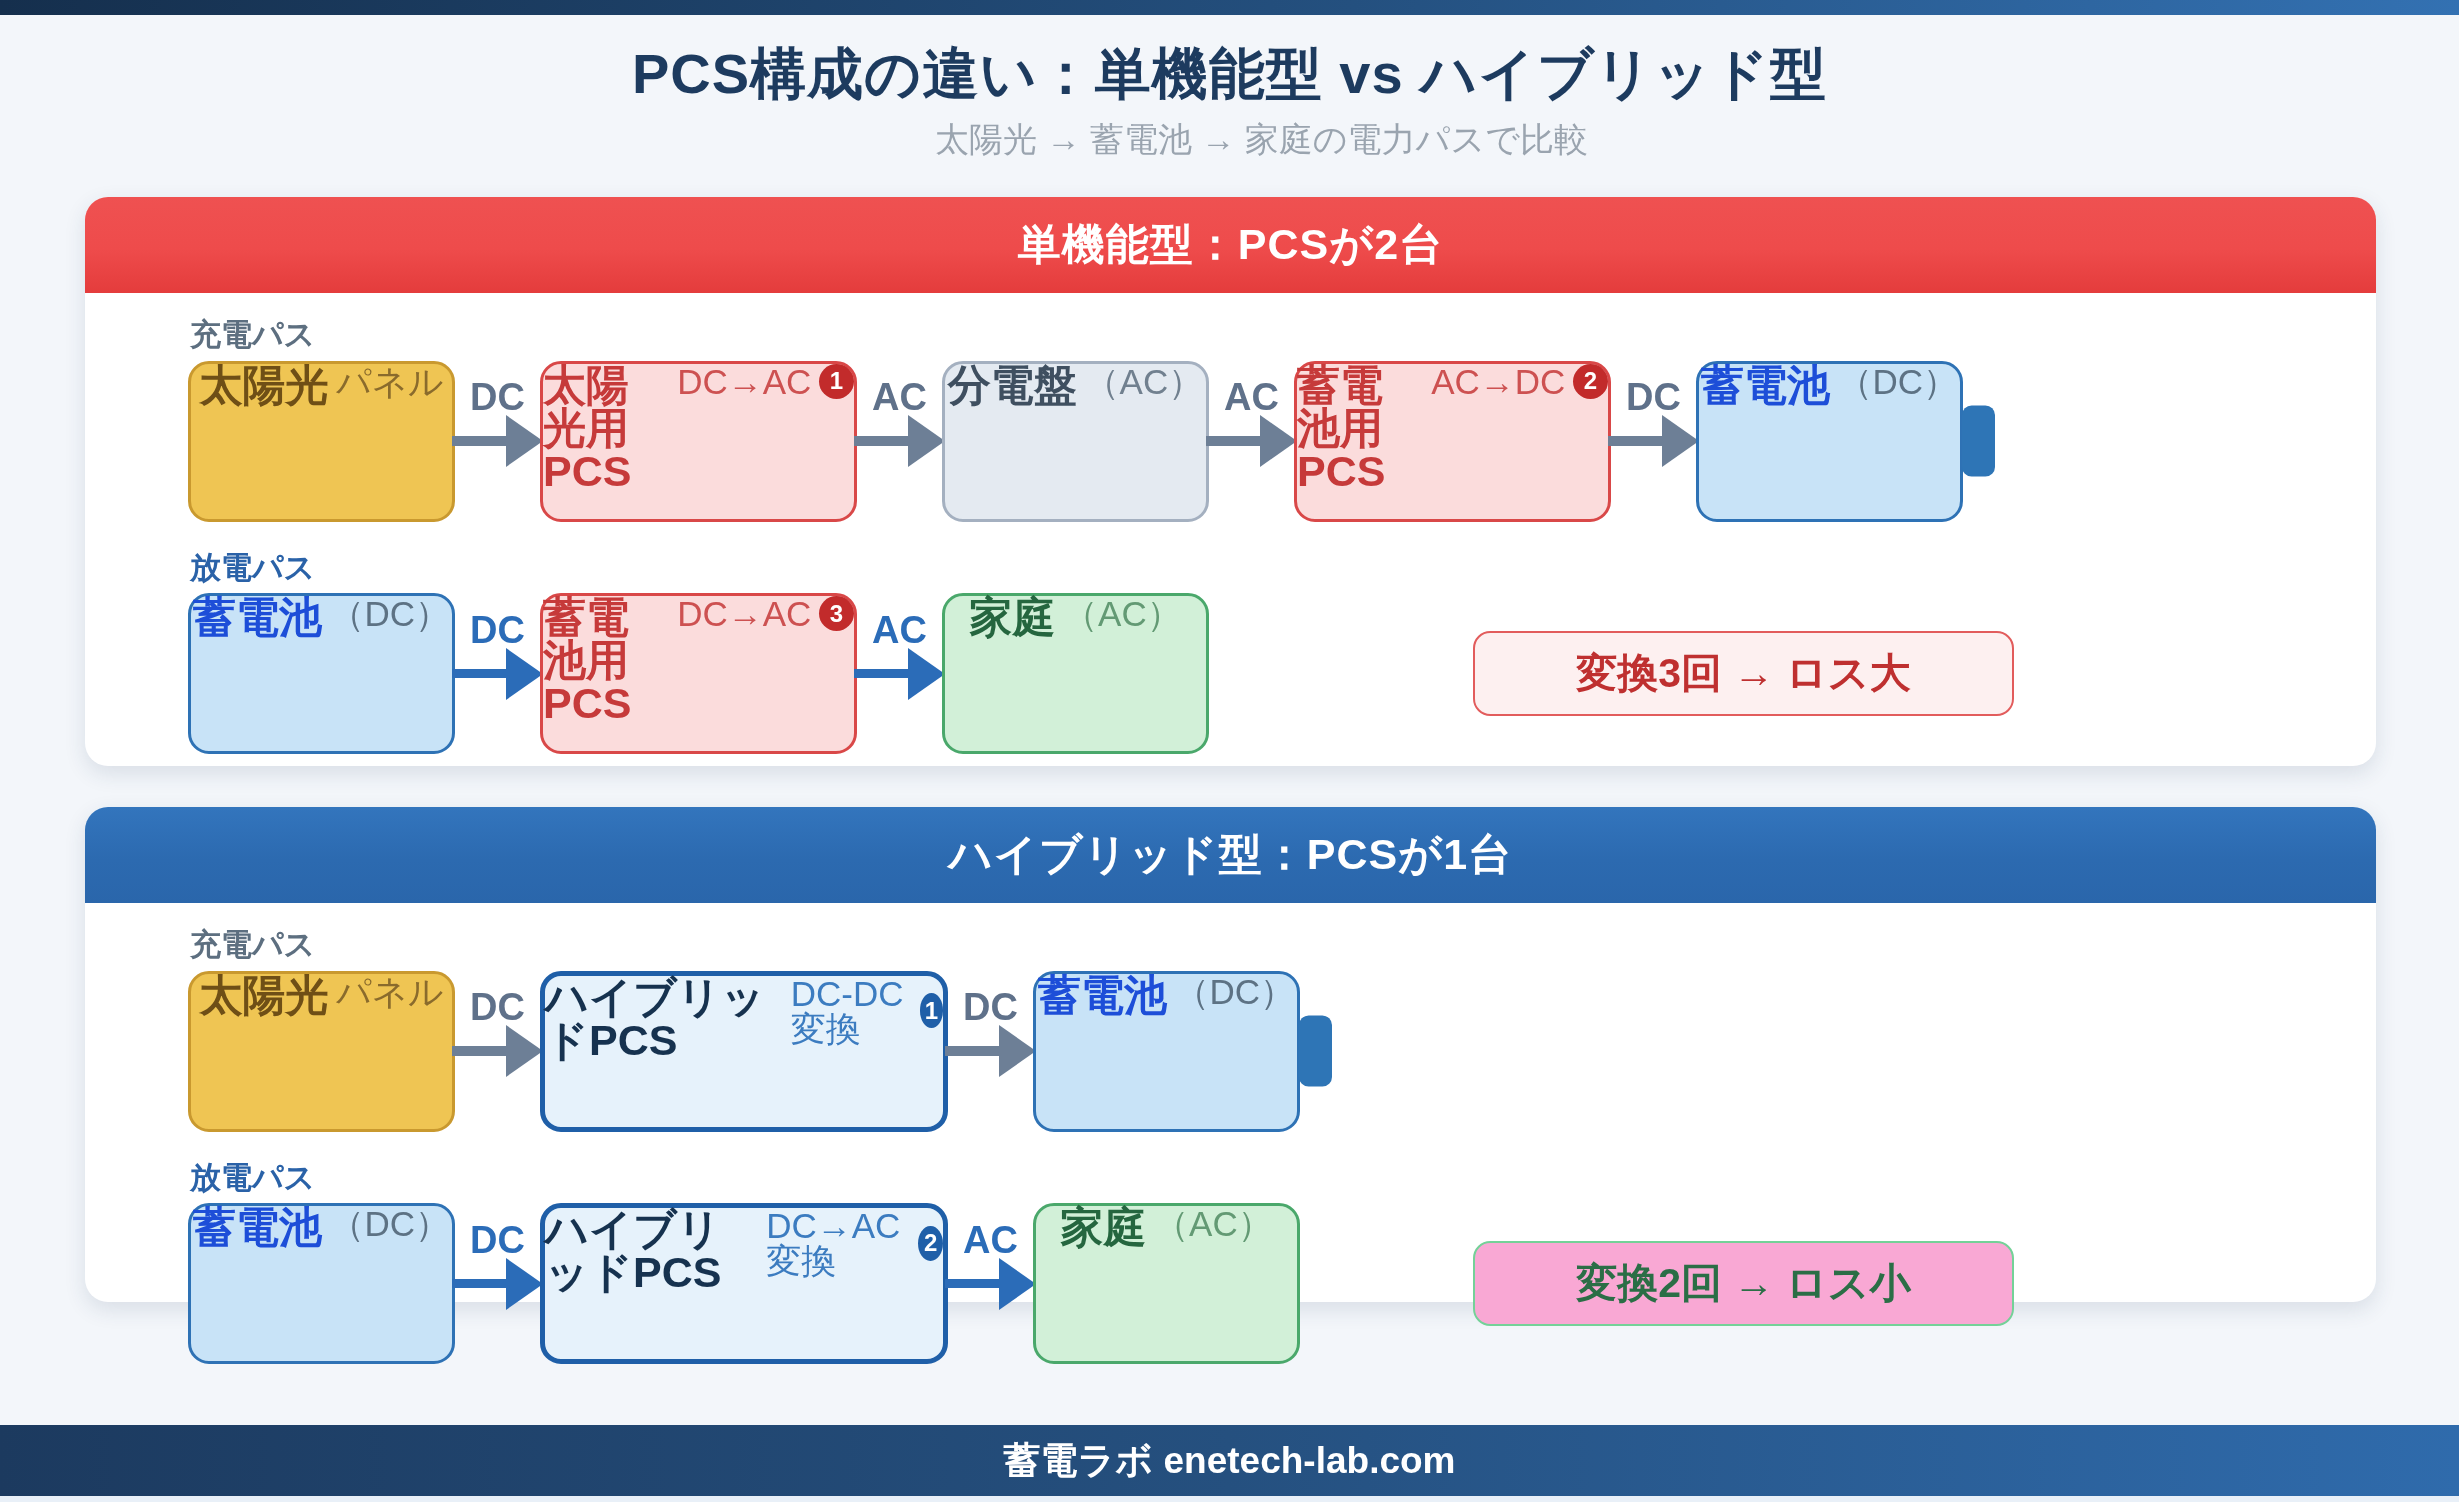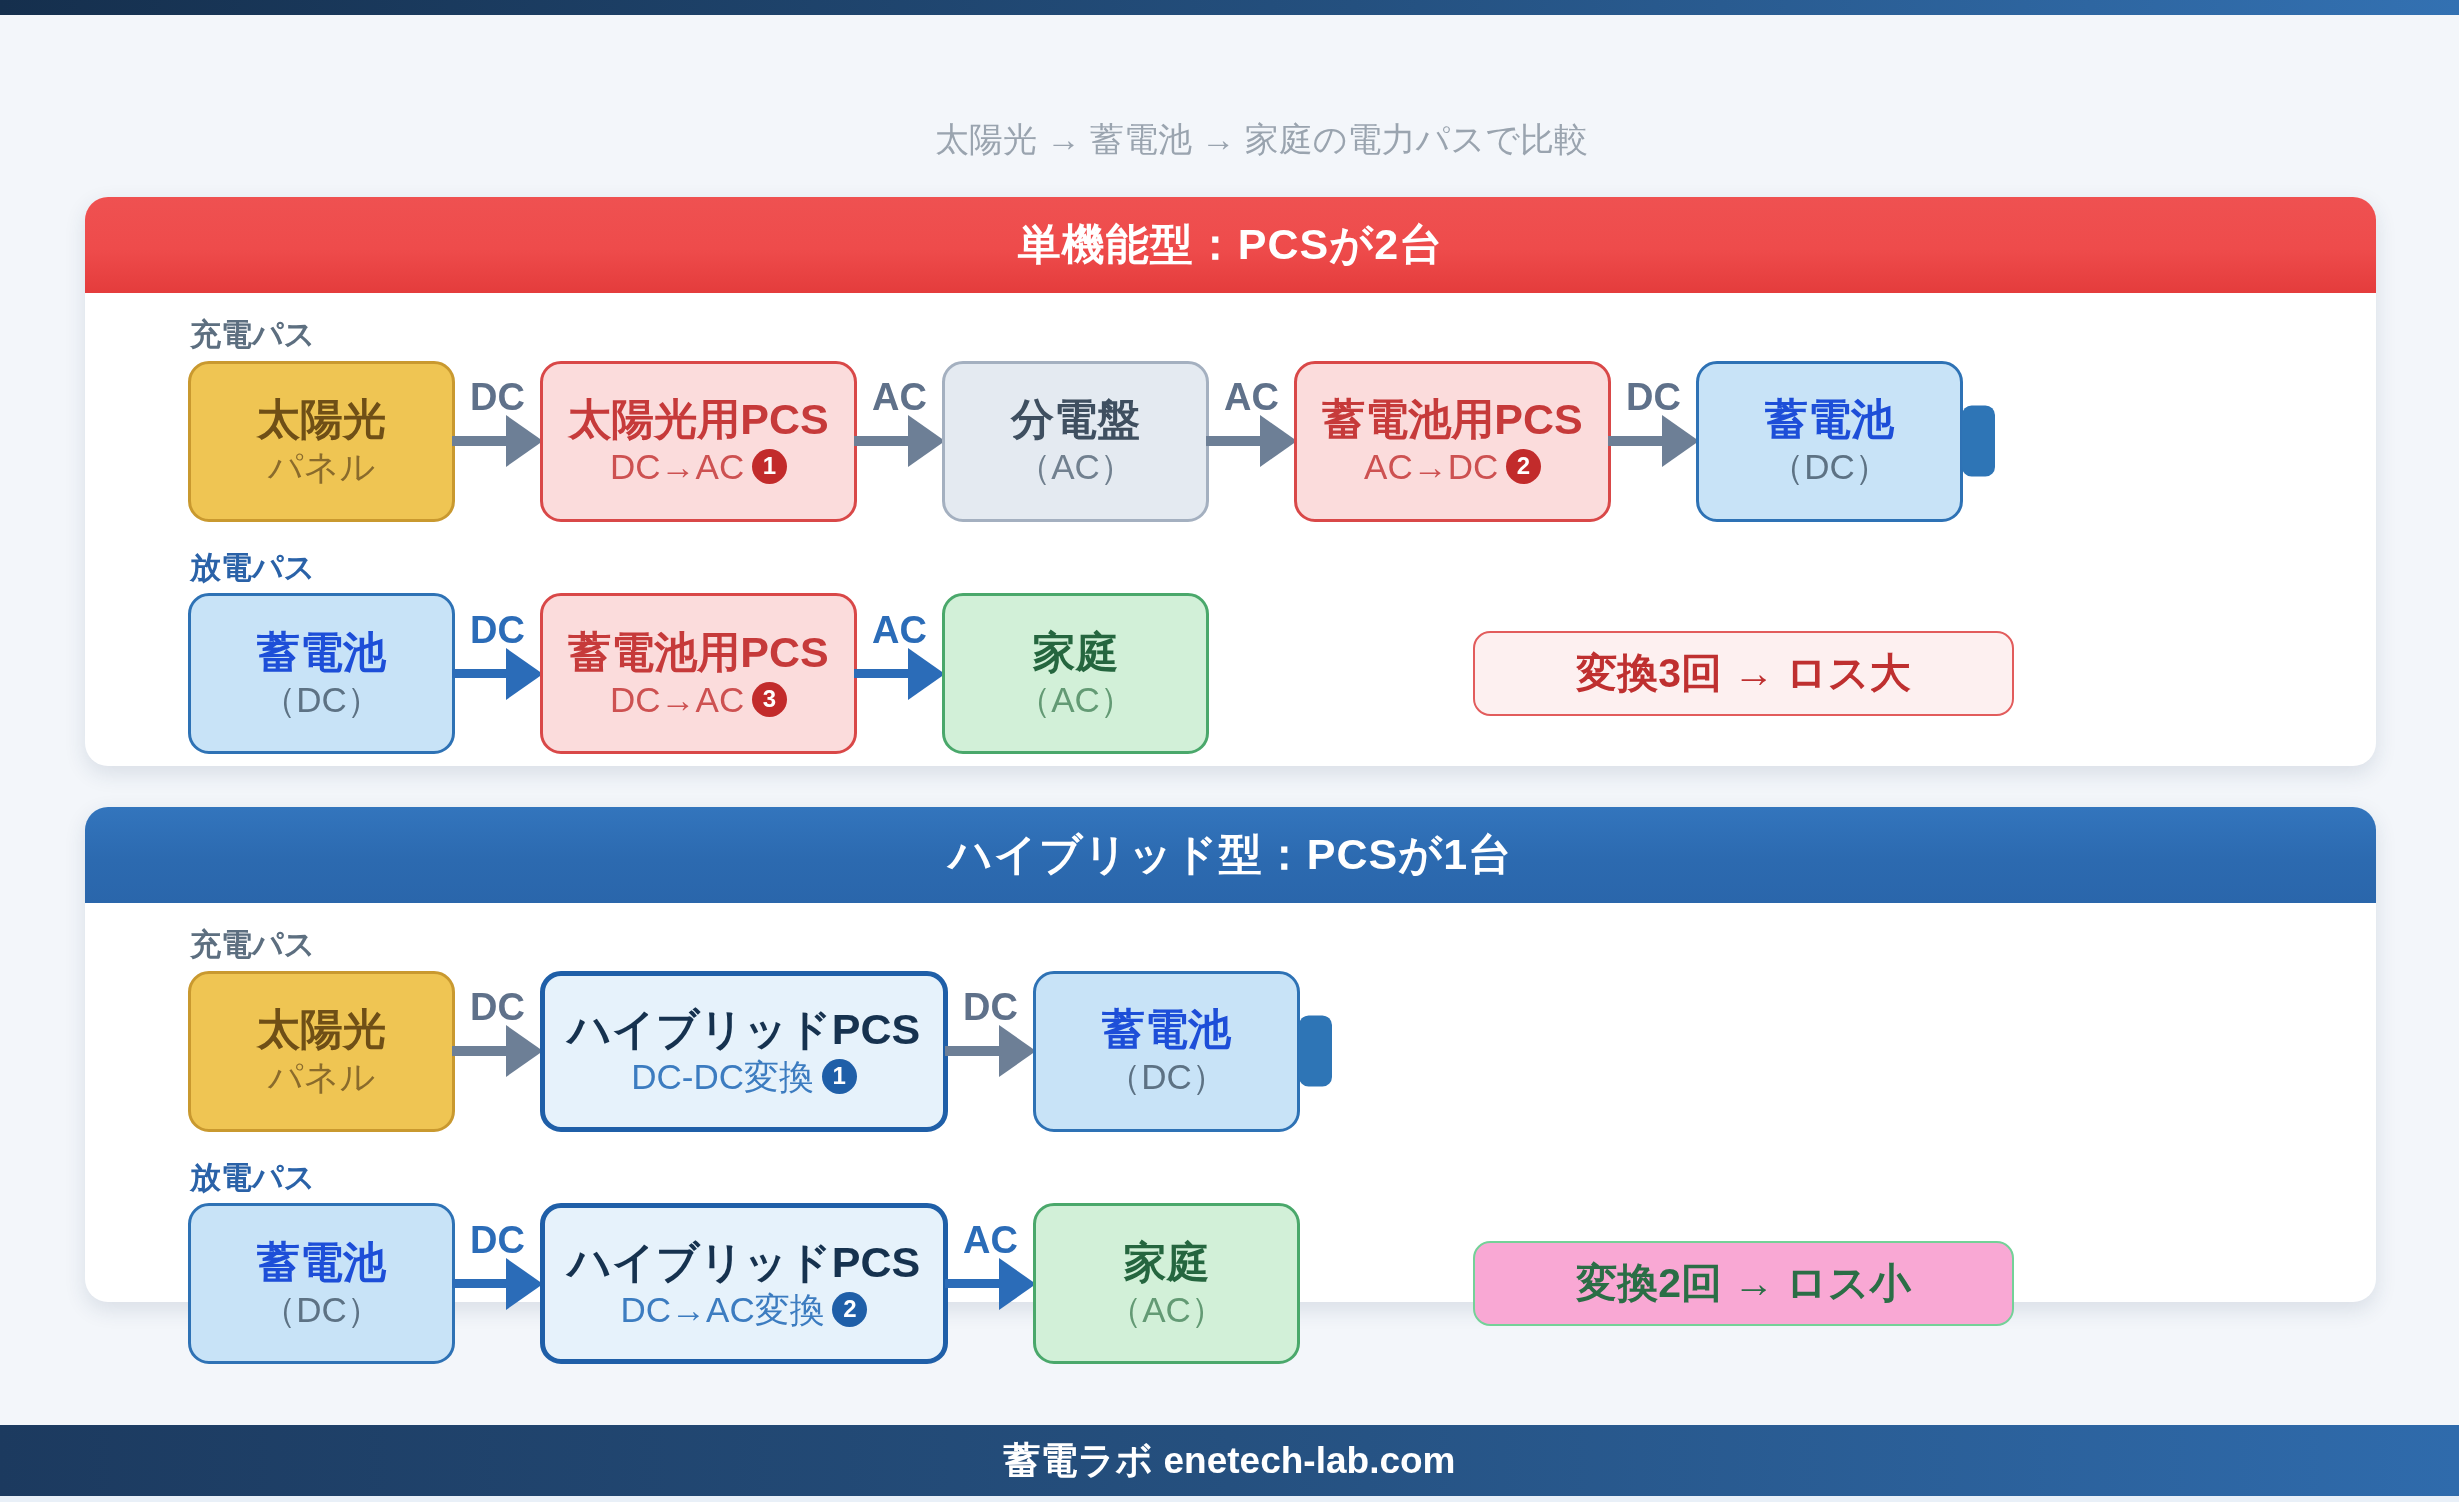--- a/index.html
+++ b/index.html
@@ -27,21 +27,21 @@
   .card-body{padding:25px 0 0 103px;}
 
   .path-label{height:33px;line-height:33px;font-size:31px;font-weight:bold;margin:0 0 9.6px 1.9px;}
   .lbl-charge{color:#5d6f80;}
   .lbl-discharge{color:#2a62a8;}
   .mt{margin-top:29px;}
 
   .row{display:flex;align-items:center;height:161px;}
 
   .box{position:relative;height:161px;border-radius:21px;box-sizing:border-box;
-    display:flex;flex-direction:column;align-items:center;justify-content:center;gap:7.7px;flex:0 0 auto;}
+    display:flex;flex-direction:row;align-items:flex-start;justify-content:center;gap:7.7px;flex:0 0 auto;}
   .box .t{font-size:43px;font-weight:bold;line-height:1;}
   .box .s{font-size:35px;line-height:1;display:flex;align-items:center;gap:7.7px;}
   .w-std{width:267px;}
   .w-pcs{width:317px;}
   .w-hyb{width:408px;}
 
   .v-solar{background:#efc553;border:3.8px solid #c9992f;}
   .v-solar .t{color:#6f4f16;} .v-solar .s{color:#8a6b2c;}
   .v-pcsred{background:#fbdcdc;border:3.8px solid #d94848;}
   .v-pcsred .t{color:#c63a3a;} .v-pcsred .s{color:#cd5151;}
@@ -85,20 +85,21 @@
     display:flex;align-items:center;justify-content:center;color:#fff;font-size:37px;font-weight:bold;}
   .bottom-strip{position:absolute;bottom:0;left:0;width:100%;height:6.7px;background:#e9f0f8;}
 </style>
 </head>
 <body>
 
 <div class="page">
 
   <div class="topbar"></div>
 
+  <div class="title">PCS構成の違い：単機能型 vs ハイブリッド型</div>
   <div class="subtitle">太陽光 → 蓄電池 → 家庭の電力パスで比較</div>
 
   <div class="card card-1">
     <div class="card-header hdr-red">単機能型：PCSが2台</div>
     <div class="card-body">
 
       <div class="path-label lbl-charge">充電パス</div>
 
       <div class="row">
         <div class="box w-std v-solar">

